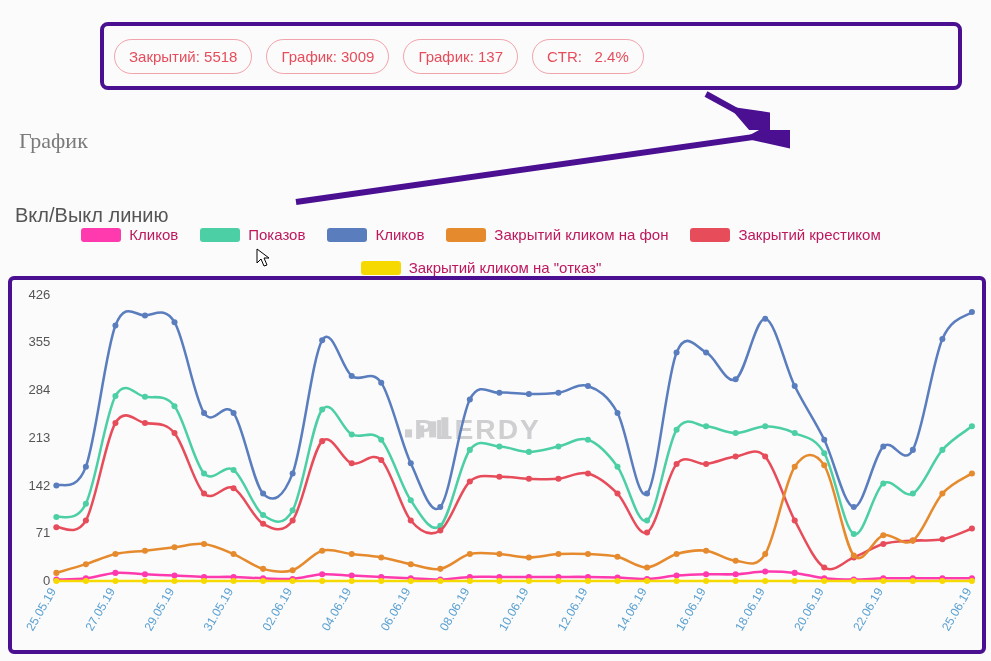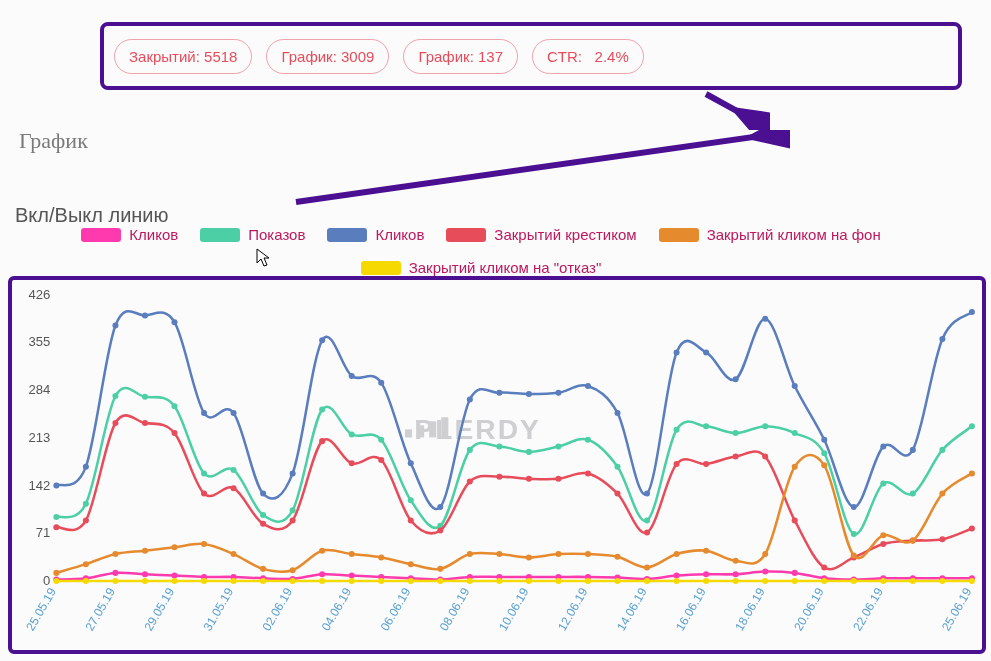--- a/index.html
+++ b/index.html
@@ -93,26 +93,26 @@
     </div>
     <div class="legend-item">
       <span class="swatch" style="background:var(--teal)"></span>
       <span class="legend-label">Показов</span>
     </div>
     <div class="legend-item">
       <span class="swatch" style="background:var(--blue)"></span>
       <span class="legend-label">Кликов</span>
     </div>
     <div class="legend-item">
+      <span class="swatch" style="background:var(--orange)"></span>
+      <span class="legend-label">Закрытий кликом на фон</span>
+    </div>
+    <div class="legend-item">
       <span class="swatch" style="background:var(--red)"></span>
       <span class="legend-label">Закрытий крестиком</span>
-    </div>
-    <div class="legend-item">
-      <span class="swatch" style="background:var(--orange)"></span>
-      <span class="legend-label">Закрытий кликом на фон</span>
     </div>
     <div style="flex-basis:100%;height:0"></div>
     <div class="legend-item">
       <span class="swatch" style="background:var(--yellow)"></span>
       <span class="legend-label">Закрытий кликом на "отказ"</span>
     </div>
   </div>
 
   <span class="cursor">
     <svg width="16" height="20" viewBox="0 0 16 20">

